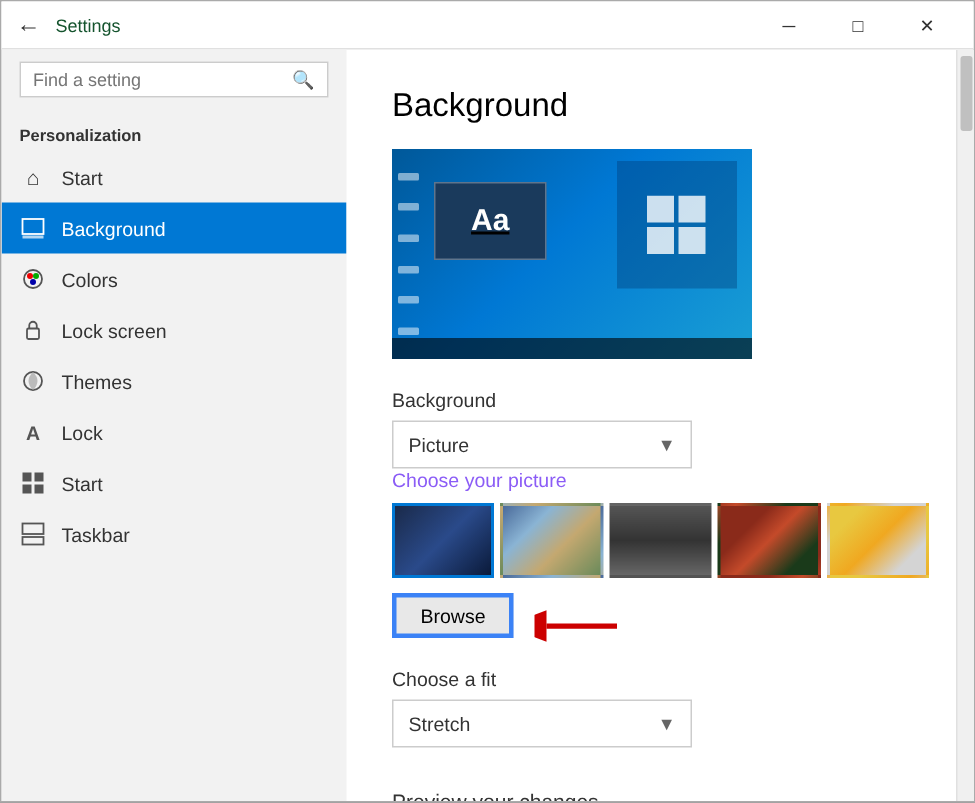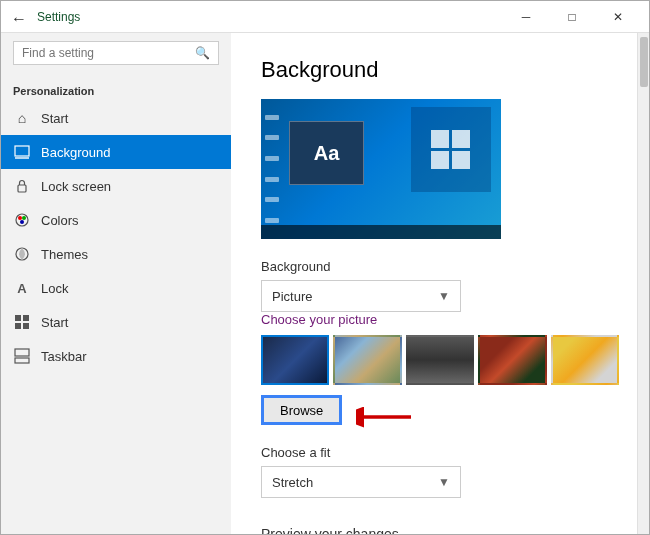--- a/index.html
+++ b/index.html
@@ -165,21 +165,21 @@
       display: flex;
       align-items: center;
       padding: 0 10px;
       justify-content: space-between;
       cursor: pointer;
     }
     .dropdown-text { font-size: 13px; color: #333; }
     .dropdown-arrow { font-size: 12px; color: #666; }
     .section-label {
       font-size: 13px;
-      color: #701a75;
+      color: #8b5cf6;
       margin-bottom: 8px;
     }
     .picture-grid {
       display: flex;
       gap: 4px;
       margin-bottom: 10px;
     }
     .picture-thumb {
       width: 70px;
       height: 50px;
@@ -275,36 +275,36 @@
           <svg width="16" height="16" viewBox="0 0 16 16" fill="none">
             <rect x="1" y="2" width="14" height="10" stroke="white" stroke-width="1.2" fill="none"></rect>
             <rect x="1" y="13" width="14" height="2" fill="white" opacity="0.7"></rect>
           </svg>
         </span>
         <span>Background</span>
       </div>
       <div class="sidebar-item">
         <span class="sidebar-item-icon">
           <svg width="16" height="16" viewBox="0 0 16 16">
-            <rect x="4" y="7" width="8" height="7" rx="1" fill="none" stroke="#555" stroke-width="1.2"></rect>
-            <path d="M5.5 7V5a2.5 2.5 0 0 1 5 0v2" fill="none" stroke="#555" stroke-width="1.2"></path>
-          </svg>
-        </span>
-        <span>Lock screen</span>
-      </div>
-      <div class="sidebar-item">
-        <span class="sidebar-item-icon">
-          <svg width="16" height="16" viewBox="0 0 16 16">
             <circle cx="8" cy="8" r="6" fill="none" stroke="#555" stroke-width="1.2"></circle>
             <circle cx="6" cy="6" r="2" fill="#e00"></circle>
             <circle cx="10" cy="6" r="2" fill="#0a0"></circle>
             <circle cx="8" cy="10" r="2" fill="#00a"></circle>
           </svg>
         </span>
         <span>Colors</span>
+      </div>
+      <div class="sidebar-item">
+        <span class="sidebar-item-icon">
+          <svg width="16" height="16" viewBox="0 0 16 16">
+            <rect x="4" y="7" width="8" height="7" rx="1" fill="none" stroke="#555" stroke-width="1.2"></rect>
+            <path d="M5.5 7V5a2.5 2.5 0 0 1 5 0v2" fill="none" stroke="#555" stroke-width="1.2"></path>
+          </svg>
+        </span>
+        <span>Lock screen</span>
       </div>
       <div class="sidebar-item">
         <span class="sidebar-item-icon">
           <svg width="16" height="16" viewBox="0 0 16 16">
             <circle cx="8" cy="8" r="6" fill="none" stroke="#555" stroke-width="1.2"></circle>
             <path d="M8 2 Q11 5 11 8 Q11 11 8 14 Q5 11 5 8 Q5 5 8 2Z" fill="#bbb"></path>
           </svg>
         </span>
         <span>Themes</span>
       </div>
@@ -355,21 +355,21 @@
             <div style="width:100%;height:100%;display:flex;align-items:center;justify-content:center;">
               <svg width="40" height="40" viewBox="0 0 40 40">
                 <rect x="0" y="0" width="18" height="18" fill="rgba(255,255,255,0.8)"></rect>
                 <rect x="21" y="0" width="18" height="18" fill="rgba(255,255,255,0.8)"></rect>
                 <rect x="0" y="21" width="18" height="18" fill="rgba(255,255,255,0.8)"></rect>
                 <rect x="21" y="21" width="18" height="18" fill="rgba(255,255,255,0.8)"></rect>
               </svg>
             </div>
           </div>
 
-          <div style="position:absolute;top:22px;left:28px;width:75px;height:64px;background:#1a3a5c;border:1px solid rgba(255,255,255,0.3);display:flex;align-items:center;justify-content:center;">
+          <div style="position:absolute;top:22px;left:28px;width:75px;height:52px;background:#1a3a5c;border:1px solid rgba(255,255,255,0.3);display:flex;align-items:center;justify-content:center;text-decoration:underline;">
             <span style="color:#fff;font-size:20px;font-weight:bold;">Aa</span>
           </div>
 
           <div style="position:absolute;bottom:0;left:0;right:0;height:14px;background:rgba(0,0,0,0.6);"></div>
         </div>
       </div>
 
       <div class="label">Background</div>
       <div class="dropdown">
         <span class="dropdown-text">Picture</span>

